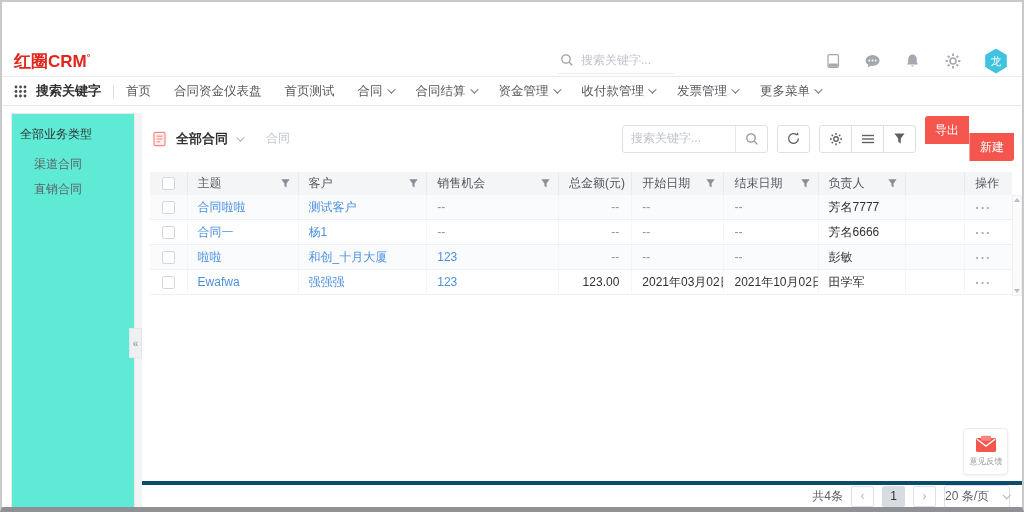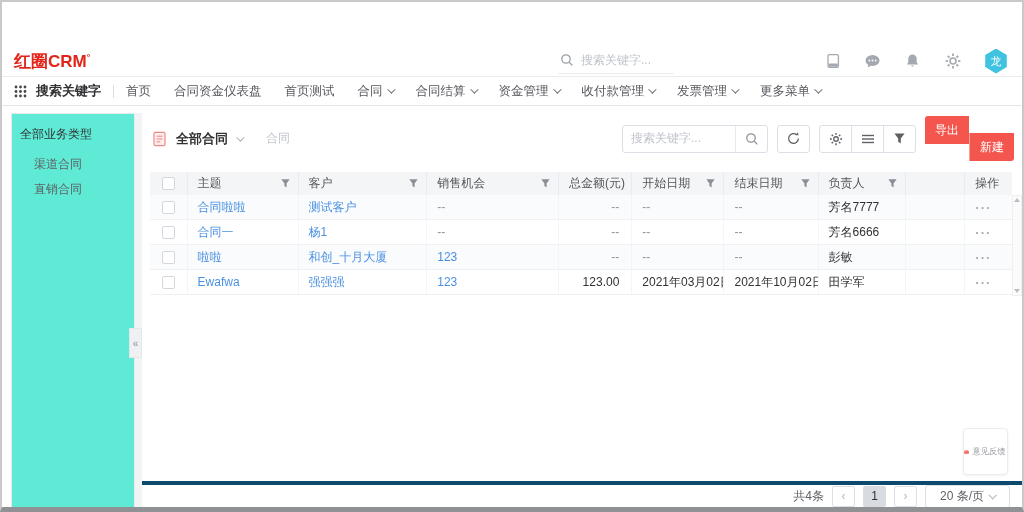--- a/index.html
+++ b/index.html
@@ -78,28 +78,28 @@
   .checkbox { width:13px; height:13px; border:1px solid #d4d7de; border-radius:2px; background:#fff; cursor:pointer; }
   a.blue, .blue { color:#4a90e2; text-decoration:none; cursor:pointer; }
   .dim { color:#909399; }
   .dots { color:#a9adb3; font-weight:bold; letter-spacing:1px; font-size:13px; cursor:pointer; }
   .vscroll { width:10px; flex:0 0 10px; display:flex; flex-direction:column; align-items:center; margin-top:23px; height:101px; background:#fbfbfc; border:1px solid #f0f0f1; justify-content:space-between; padding:2px 0; }
   .tri-up { width:0; height:0; border-left:3px solid transparent; border-right:3px solid transparent; border-bottom:4px solid #b9bdc4; }
   .tri-down { width:0; height:0; border-left:3px solid transparent; border-right:3px solid transparent; border-top:4px solid #b9bdc4; }
 
   
   .spacer { flex:1; position:relative; min-height:0; }
-  .feedback { position:absolute; right:14px; bottom:6px; width:45px; height:47px; border:1px solid #ececec; border-radius:4px; background:#fff; box-shadow:0 1px 3px rgba(0,0,0,.06); display:flex; flex-direction:row; align-items:center; justify-content:center; gap:2px; cursor:pointer; }
+  .feedback { position:absolute; right:14px; bottom:6px; width:45px; height:47px; border:1px solid #ececec; border-radius:4px; background:#fff; box-shadow:0 1px 3px rgba(0,0,0,.06); display:flex; flex-direction:column; align-items:center; justify-content:center; gap:2px; cursor:pointer; }
   .feedback .fb-label { font-size:9px; color:#9a9da3; transform:scale(.92); white-space:nowrap; }
 
   .bottombar { height:26px; flex:0 0 26px; border-top:4px solid #0c4a6e; display:flex; align-items:center; justify-content:flex-end; gap:8px; padding:0 12px; background:#fff; }
   .total-count { font-size:12px; color:#5f6166; }
   .pg-btn { width:23px; height:21px; border:1px solid #dcdfe6; border-radius:2px; background:#fff; color:#b4b8bf; font-size:12px; display:flex; align-items:center; justify-content:center; cursor:pointer; }
   .pg-current { width:23px; height:21px; border-radius:2px; background:#d8dbe0; color:#303133; font-size:12px; display:flex; align-items:center; justify-content:center; cursor:pointer; }
-  .page-size { height:23px; border:1px solid #dcdfe6; border-radius:3px; background:#fff; display:flex; align-items:center; gap:5px; padding:0 14px; font-size:12px; color:#5f6166; cursor:pointer; }
+  .page-size { height:23px; border:1px solid #dcdfe6; border-radius:3px; background:#fff; display:flex; align-items:center; gap:14px; padding:0 0; font-size:12px; color:#5f6166; cursor:pointer; }
   .page-size .caret { border-color:#b4b8bf; transform:rotate(45deg) translateY(-1px); }
   svg { display:block; }
 </style>
 </head>
 <body>
 
 <div class="window">
 
   <div class="topbar">
     <div class="logo"><span>红圈CRM</span><sup>°</sup></div>

